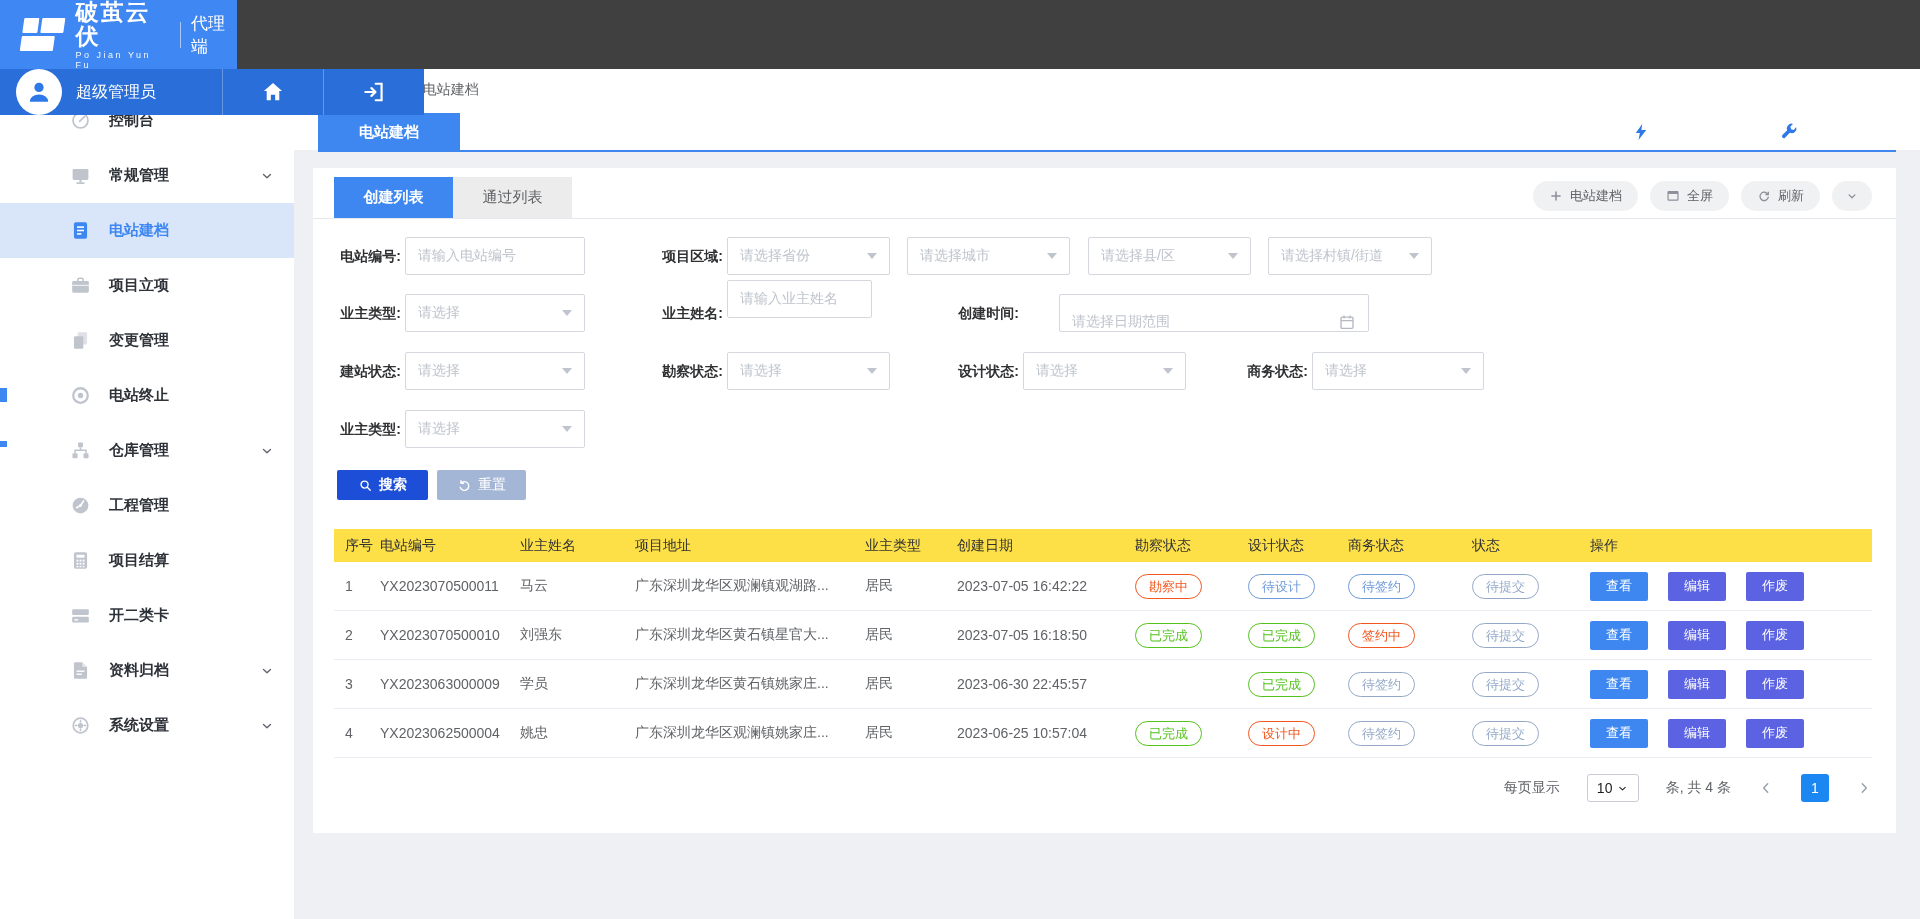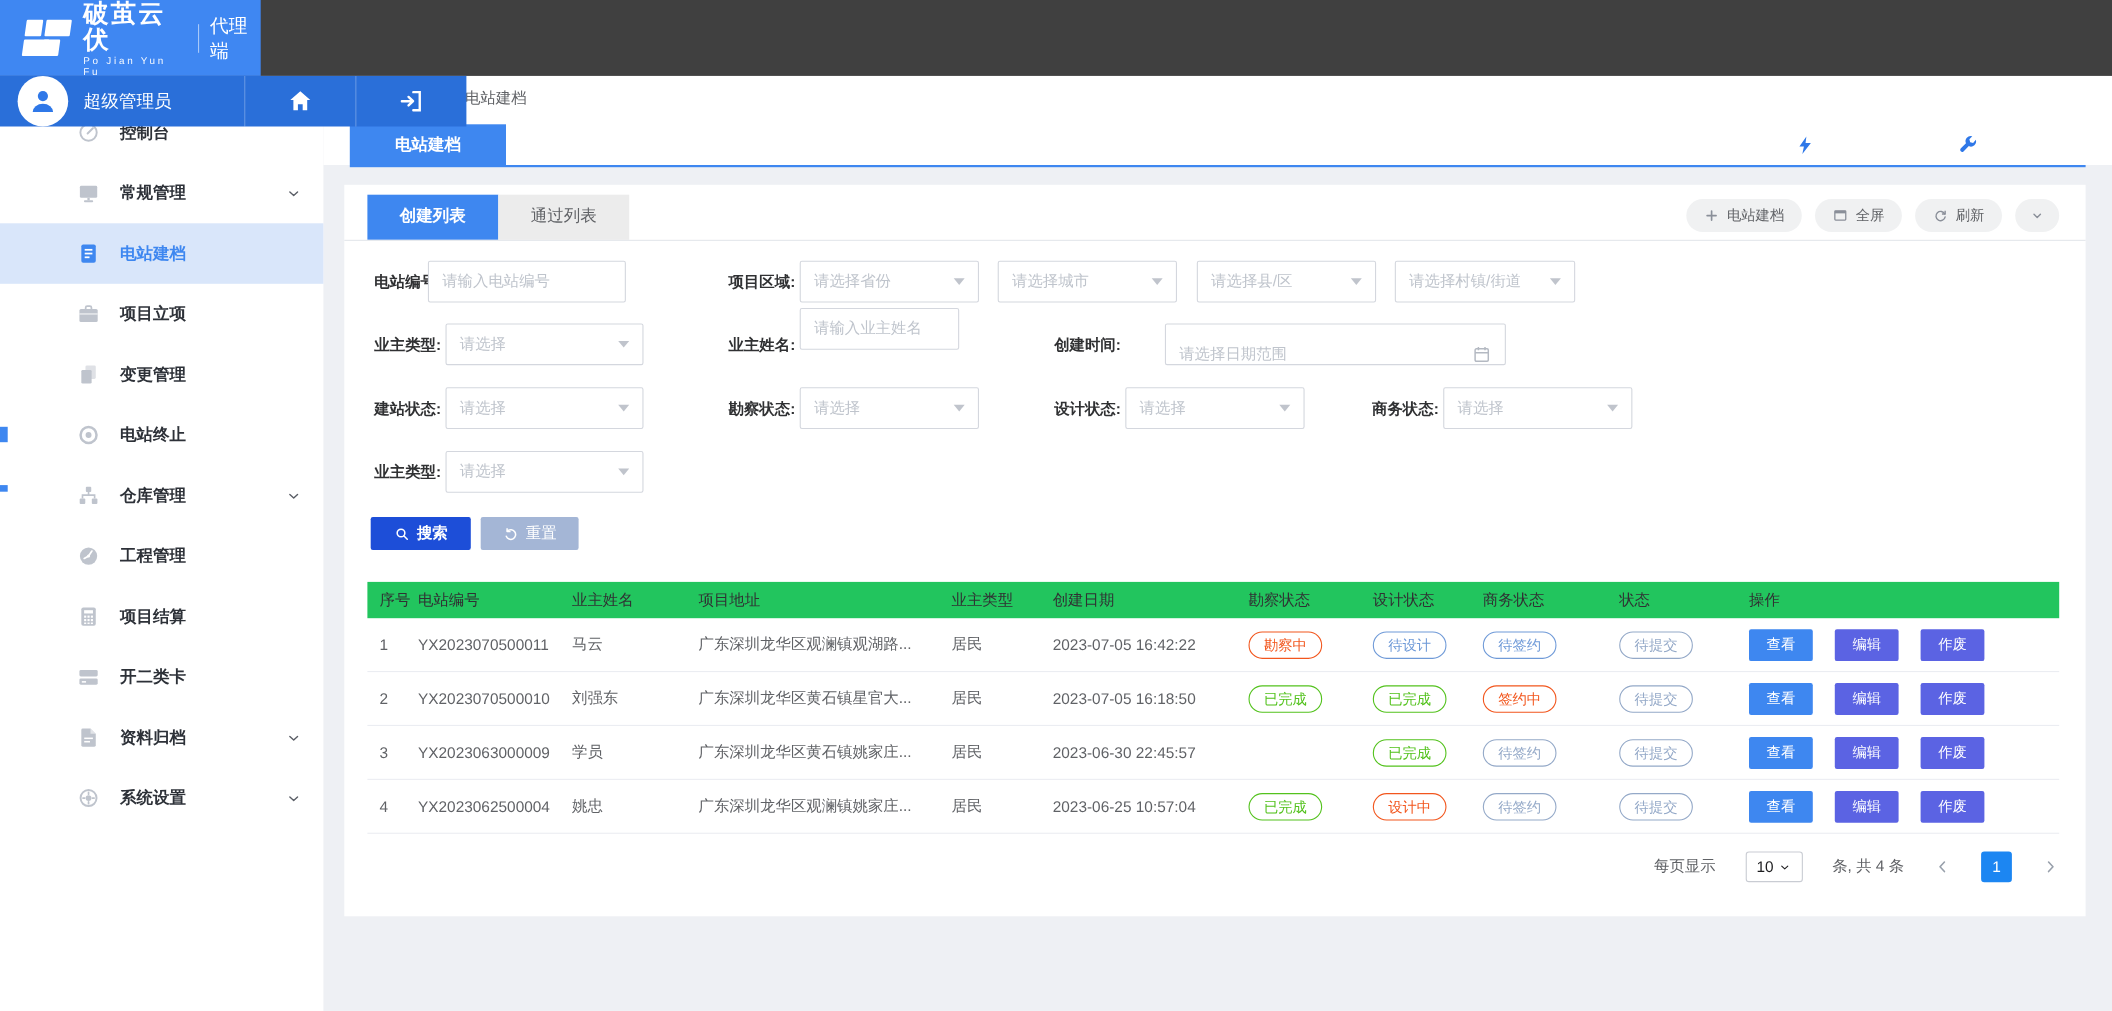--- a/index.html
+++ b/index.html
@@ -64,21 +64,21 @@
   .f-field { position:absolute; height:38px; border:1px solid #d4d7de; border-radius:2px; background:#fff; display:flex; align-items:center; padding:0 12px; font-size:14px; color:#bfc4cc; cursor:pointer; }
   .f-field .caret { margin-left:auto; width:0; height:0; border-left:5px solid transparent; border-right:5px solid transparent; border-top:6px solid #c0c4cc; }
   .f-field .cal { margin-left:auto; width:18px; height:18px; color:#b4b9c2; }
   .btn-search { position:absolute; left:24px; top:302px; width:91px; height:30px; background:#1d4ed8; border:none; border-radius:2px; color:#fff; font-size:14px; display:flex; align-items:center; justify-content:center; gap:6px; cursor:pointer;font-weight:bold; }
   .btn-reset  { position:absolute; left:124px; top:302px; width:89px; height:30px; background:#a4b6d6; border:none; border-radius:2px; color:#fff; font-size:14px; display:flex; align-items:center; justify-content:center; gap:6px; cursor:pointer; }
   .btn-icon { width:15px; height:15px; }
 
   
   .tbl { position:absolute; left:21px; top:361px; width:1538px; }
   .t-row { display:grid; grid-template-columns:35px 140px 115px 230px 92px 178px 113px 100px 124px 118px 1fr; align-items:center; padding-left:11px; }
-  .t-head { background:#22c55e; height:33px; font-size:14px; color:#303133; }
+  .t-head { background:#fde047; height:33px; font-size:14px; color:#303133; }
   .t-body-row { height:49px; border-bottom:1px solid #ebedf2; font-size:14px; color:#606266; }
   .badge { display:inline-block; padding:2px 13px; border:1px solid currentColor; border-radius:13px; font-size:13px; line-height:19px; }
   .badge.orange { color:#f2561d; }
   .badge.green  { color:#53c21d; }
   .badge.blue   { color:#6f9ad8; }
   .badge.steel  { color:#94a9c8; }
   .a-btn { width:58px; height:29px; border:none; border-radius:2px; color:#fff; font-size:13px; cursor:pointer; margin-right:20px; }
   .a-btn.view { background:#3e87f0; }
   .a-btn.edit, .a-btn.void { background:#5b63e3; }
 
@@ -366,21 +366,21 @@
         <span class="p-icon">
           <svg viewBox="0 0 24 24" width="100%" height="100%" fill="none">
             <path d="M7 10 L12 15 L17 10" stroke="currentColor" stroke-width="2.2" stroke-linecap="round" stroke-linejoin="round"></path>
           </svg>
         </span>
       </button>
     </div>
 
   <div id="filters">
       <div class="f-label" style="left: 0px; top: 69px; width: 88px;">电站编号:</div>
-      <div class="f-field" style="left: 76px; top: 69px; width: 180px;">
+      <div class="f-field" style="left: 92px; top: 69px; width: 180px;">
         <span>请输入电站编号</span>
       </div>
       <div class="f-label" style="left: 320px; top: 69px; width: 90px;">项目区域:</div>
       <div class="f-field" style="left: 414px; top: 69px; width: 163px;">
         <span>请选择省份</span>
         <span class="caret"></span>
       </div>
       <div class="f-field" style="left: 594px; top: 69px; width: 163px;">
         <span>请选择城市</span>
         <span class="caret"></span>

